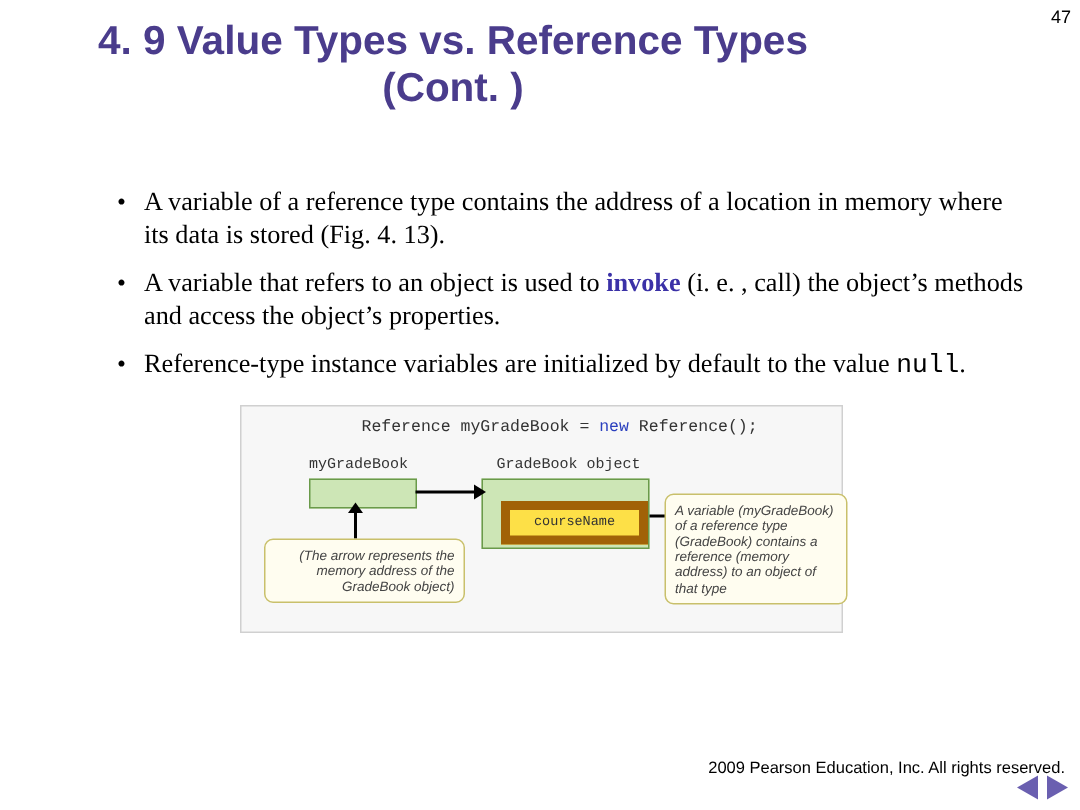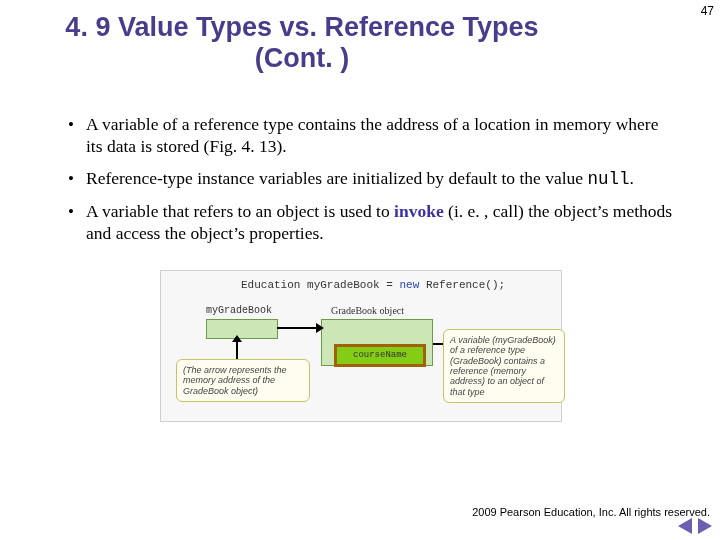--- a/index.html
+++ b/index.html
@@ -37,21 +37,21 @@
     font-size: 27px;
     line-height: 1.15;
     color: #4a3c8c;
     text-align: center;
   }
   ul.bullets {
     position: absolute;
     left: 64px;
     top: 110px;
     width: 610px;
-    margin: 4px;
+    margin: 14px;
     padding: 0;
     list-style: none;
     font-size: 17.5px;
     line-height: 1.25;
   }
   ul.bullets > li {
     position: relative;
     padding-left: 18px;
     margin-bottom: 10px;
   }
@@ -95,37 +95,37 @@
   .var-box {
     position: absolute;
     left: 45px; top: 48px;
     width: 70px; height: 18px;
     background: #cde6b6;
     border: 1px solid #6a9a4a;
   }
   .obj-label {
     position: absolute;
     left: 170px; top: 34px;
-    font-family: Liberation Serif, serif;
+    font-family: Liberation Mono, monospace;
     font-size: 10px;
     color: #333;
   }
   .obj-box {
     position: absolute;
     left: 160px; top: 48px;
     width: 110px; height: 45px;
     background: #cde6b6;
     border: 1px solid #6a9a4a;
   }
   .obj-inner {
     position: absolute;
-    left: 12px; top: 24px;
+    left: 12px; top: 14px;
     width: 86px; height: 17px;
-    background: #84cc16;
-    border: 3px solid #a16207;
+    background: #fde047;
+    border: 6px solid #a16207;
     font-family: "Courier New", Courier, monospace;
     font-size: 9px;
     text-align: center;
     line-height: 17px;
     color: #333;
   }
 
   
   .arrow1-line {
     position: absolute;
@@ -155,20 +155,21 @@
     width: 120px;
     padding: 5px 6px;
     background: #fffdf0;
     border: 1px solid #c9c06b;
     border-radius: 6px;
     font-family: Arial, sans-serif;
     font-size: 9px;
     font-style: italic;
     color: #444;
     line-height: 1.15;
+    text-align: right;
   }
   .callout-right {
     position: absolute;
     left: 282px; top: 58px;
     width: 108px;
     padding: 5px 6px;
     background: #fffdf0;
     border: 1px solid #c9c06b;
     border-radius: 6px;
     font-family: Arial, sans-serif;
@@ -250,30 +251,30 @@
 
   <div class="page-num">47</div>
 
   <div class="title">4. 9  Value Types vs. Reference Types (Cont. )</div>
 
   <ul class="bullets">
     <li>
       <span>A variable of a reference type contains the address of a location in memory where its data is stored (Fig. 4. 13).</span>
     </li>
     <li>
+      <span>A variable that refers to an object is used to </span><span class="kw">invoke</span><span> (i. e. , call) the object’s methods and access the object’s properties.</span>
+    </li>
+    <li>
       <span>Reference-type instance variables are initialized by default to the value </span><span class="code">null</span><span>.</span>
     </li>
-    <li>
-      <span>A variable that refers to an object is used to </span><span class="kw">invoke</span><span> (i. e. , call) the object’s methods and access the object’s properties.</span>
-    </li>
   </ul>
 
   <div class="figure">
     <div class="fig-codeline">
-      <span>Education</span>
+      <span>Reference</span>
       <span>myGradeBook</span><span> = </span><span class="k">new</span><span> Reference();</span>
     </div>
 
     <div class="var-label">myGradeBook</div>
     <div class="var-box">
       <div class="arrow1-dot"></div>
     </div>
 
     <div class="obj-label">GradeBook object</div>
     <div class="obj-box">

